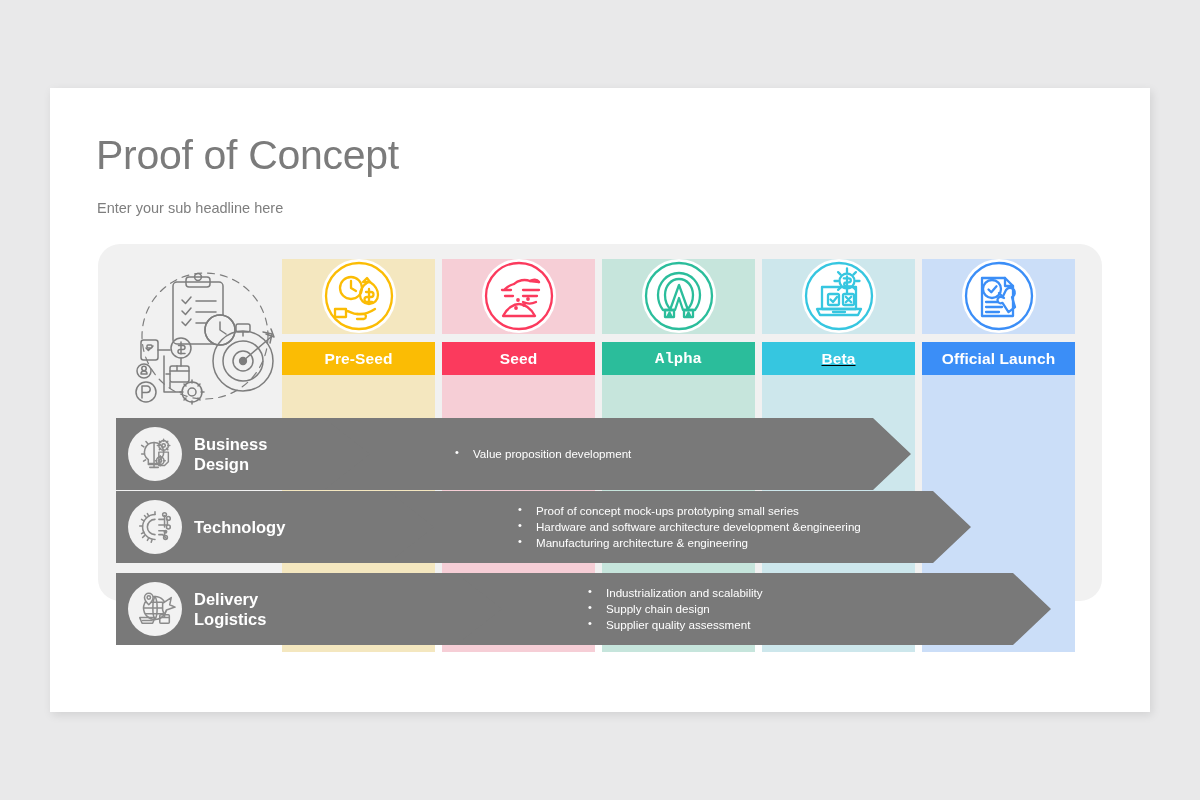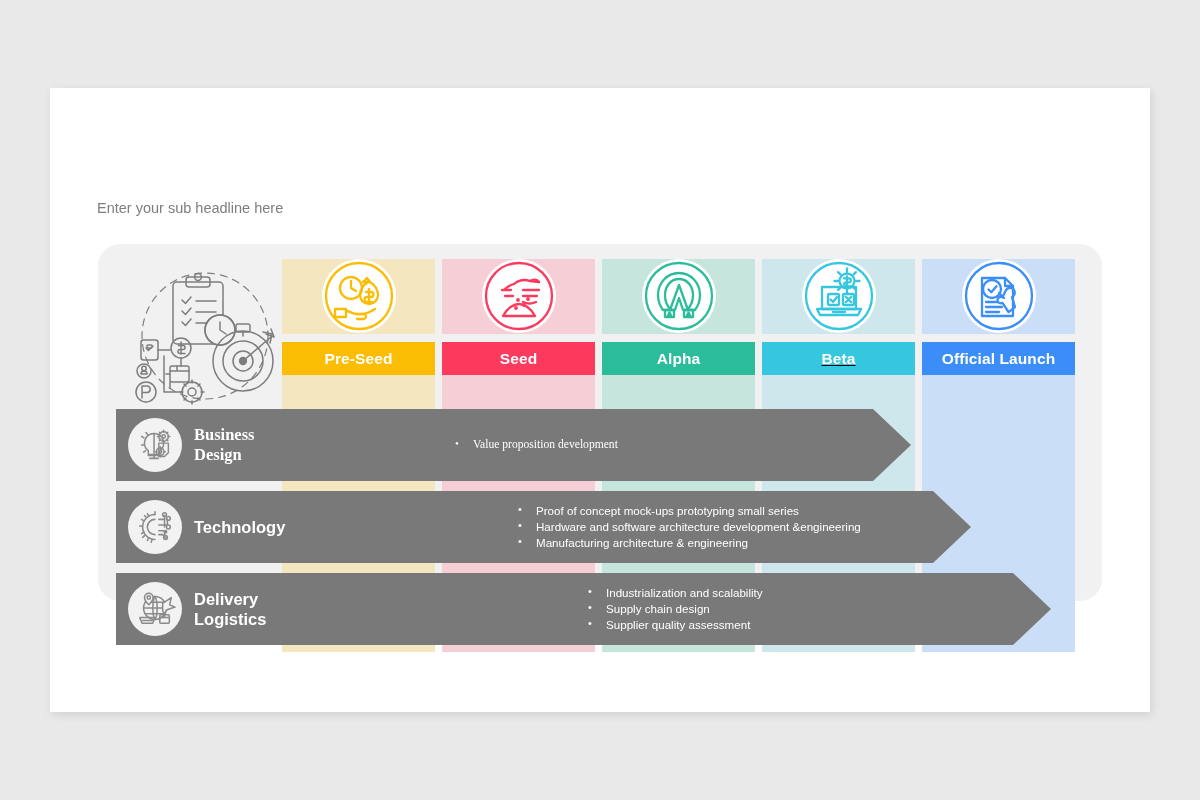--- a/index.html
+++ b/index.html
@@ -122,20 +122,21 @@
     content: "•"; position: absolute; left: 4px; top: -1px;
     font-size: 11px; color: #ffffff;
   }
 </style>
 </head>
 <body>
 
 <div id="stage">
   <div class="slide">
 
+    <div class="slide-title">Proof of Concept</div>
     <div class="slide-sub">Enter your sub headline here</div>
 
     <div class="panel">
 
       <div class="hero">
         <svg viewBox="0 0 170 140" width="170" height="140" fill="none" stroke="#7d7d7d" stroke-width="1.5" stroke-linecap="round" stroke-linejoin="round">
           <circle cx="85" cy="70" r="63" stroke-dasharray="7 6" stroke-width="1.2"></circle>
 
           <rect x="53" y="16" width="50" height="62" rx="4"></rect>
           <rect x="66" y="11" width="24" height="10" rx="3"></rect>
@@ -220,21 +221,21 @@
               <circle cx="33" cy="48" r="1.9" fill="#fb3a5d" stroke="none"></circle>
               <circle cx="45" cy="39" r="1.9" fill="#fb3a5d" stroke="none"></circle>
               <path d="M20 56c4-8 11-12 16-12s12 4 16 12z"></path>
             </svg>
           </div>
         </div>
 
         <div class="col" style="left:320px;">
           <div class="tint-top" style="background:#c6e5dc;"></div>
           <div class="tint-bot" style="background:#c6e5dc;"></div>
-          <div class="band" style="background:#2bbd9b;">
+          <div class="band" style="background:#2bbd9b;font-family:Liberation Mono, monospace;">
             <span>Alpha</span>
           </div>
           <div class="circ">
             <svg viewBox="0 0 72 72" width="72" height="72" fill="none" stroke="#2bbd9b" stroke-width="2.3" stroke-linecap="round" stroke-linejoin="round">
               <circle cx="36" cy="36" r="33"></circle>
               <path d="M36 13c-12 0-21 10-21 22 0 6 2 11 5 15h8c-4-4-6-9-6-15 0-9 6-16 14-16s14 7 14 16c0 6-2 11-6 15h8c3-4 5-9 5-15 0-12-9-22-21-22z"></path>
               <path d="M36 25l-9 25h5l4-12 4 12h5z"></path>
               <path d="M22 50h9v7h-9zM41 50h9v7h-9z"></path>
               <path d="M26.5 52.5l-1.5 3h3zM45.5 52.5l-1.5 3h3z"></path>
             </svg>
@@ -280,21 +281,21 @@
               <path d="M36 33l5 5"></path>
               <path d="M23 42h12M23 47h16M23 52h13"></path>
               <path d="M43 30c2-3 6-3 8 0 1.6 2.4.7 5-1 6.3l-1 .8 3 10-6.5 5-6-9.2-1.2.3c-2 .5-4-1.2-3.8-3.6.2-2.3 3-3.6 5-2.3z"></path>
             </svg>
           </div>
         </div>
       </div>
 
       <div class="rows">
 
-        <div class="rowbar" style="left:18px; top:165px; width:810px;font-family:Liberation Serif, serif;">
+        <div class="rowbar" style="left:18px; top:174px; width:810px;">
           <div class="barshape" style="left:0; width:795px;
                clip-path: polygon(0 0, 218px 0, 264px 50%, 218px 100%, 0 100%,
                                   0 100%, 0 0);"></div>
           <div class="barshape" style="left:160px; width:635px;
                clip-path: polygon(48px 0, calc(100% - 38px) 0, 100% 50%, calc(100% - 38px) 100%, 48px 100%, 94px 50%);"></div>
           <div class="labelblock">
             <div class="iconcirc">
               <svg viewBox="0 0 44 44" width="42" height="42" fill="none" stroke="#8b8b8b" stroke-width="1.6" stroke-linecap="round" stroke-linejoin="round">
                 <path d="M21 10a10 10 0 00-6 18v4h12v-4a10 10 0 00-6-18z"></path>
                 <path d="M15 33h12M16.5 36h9"></path>

